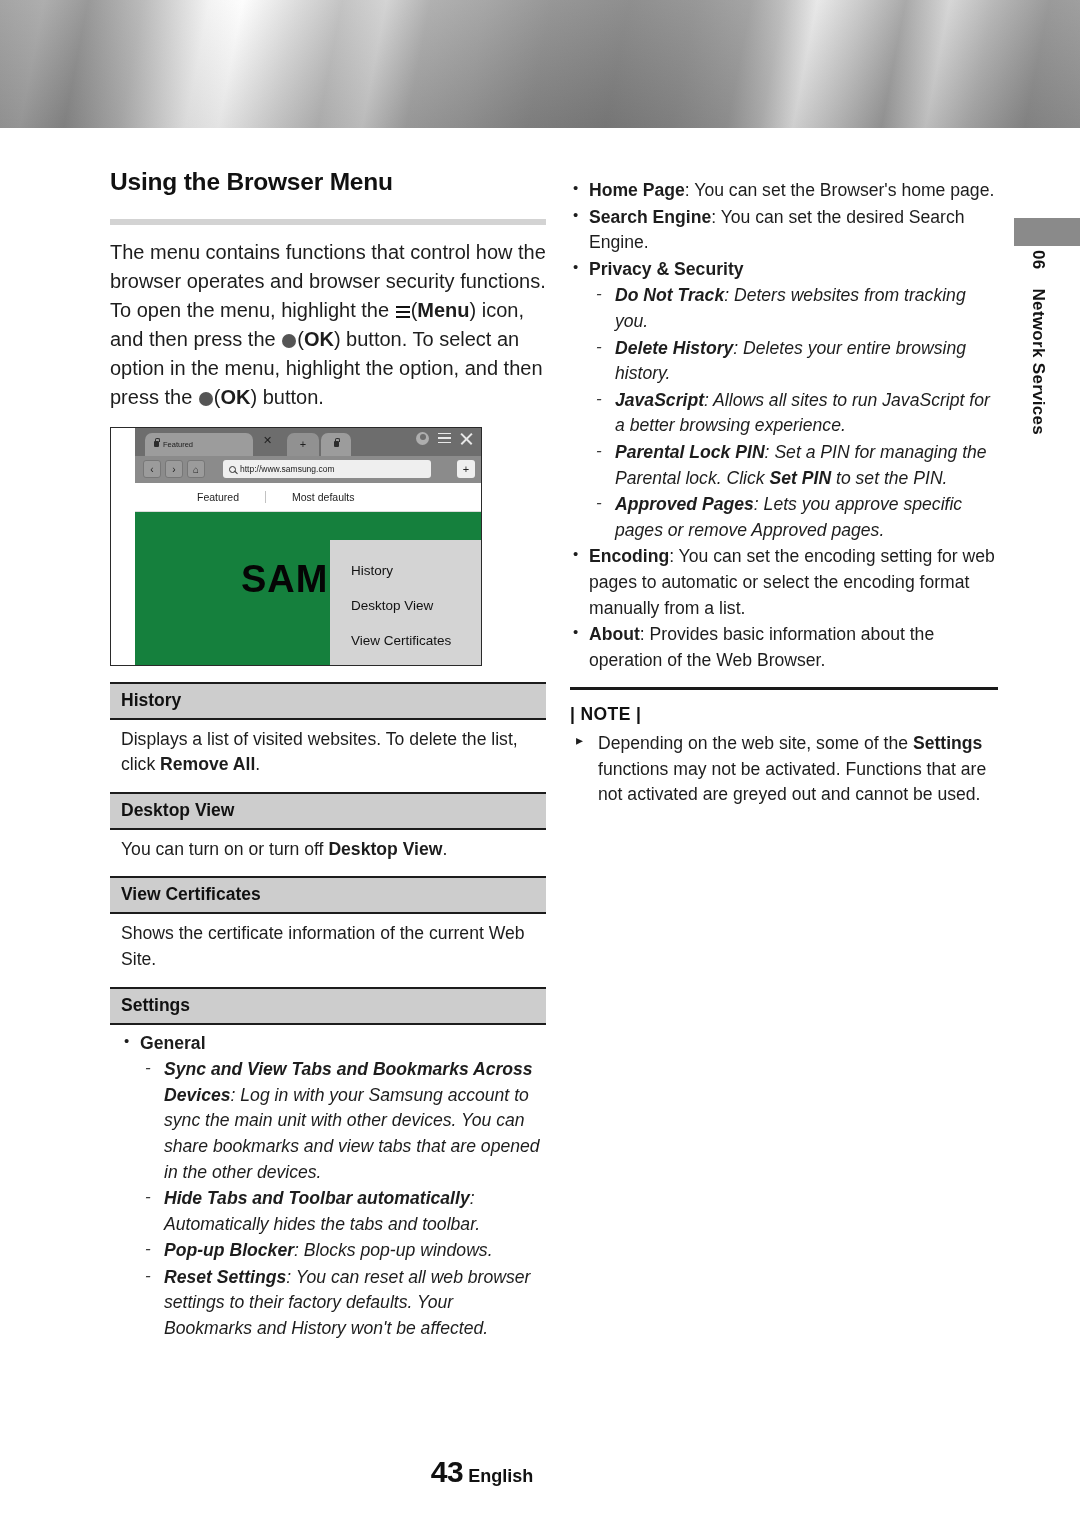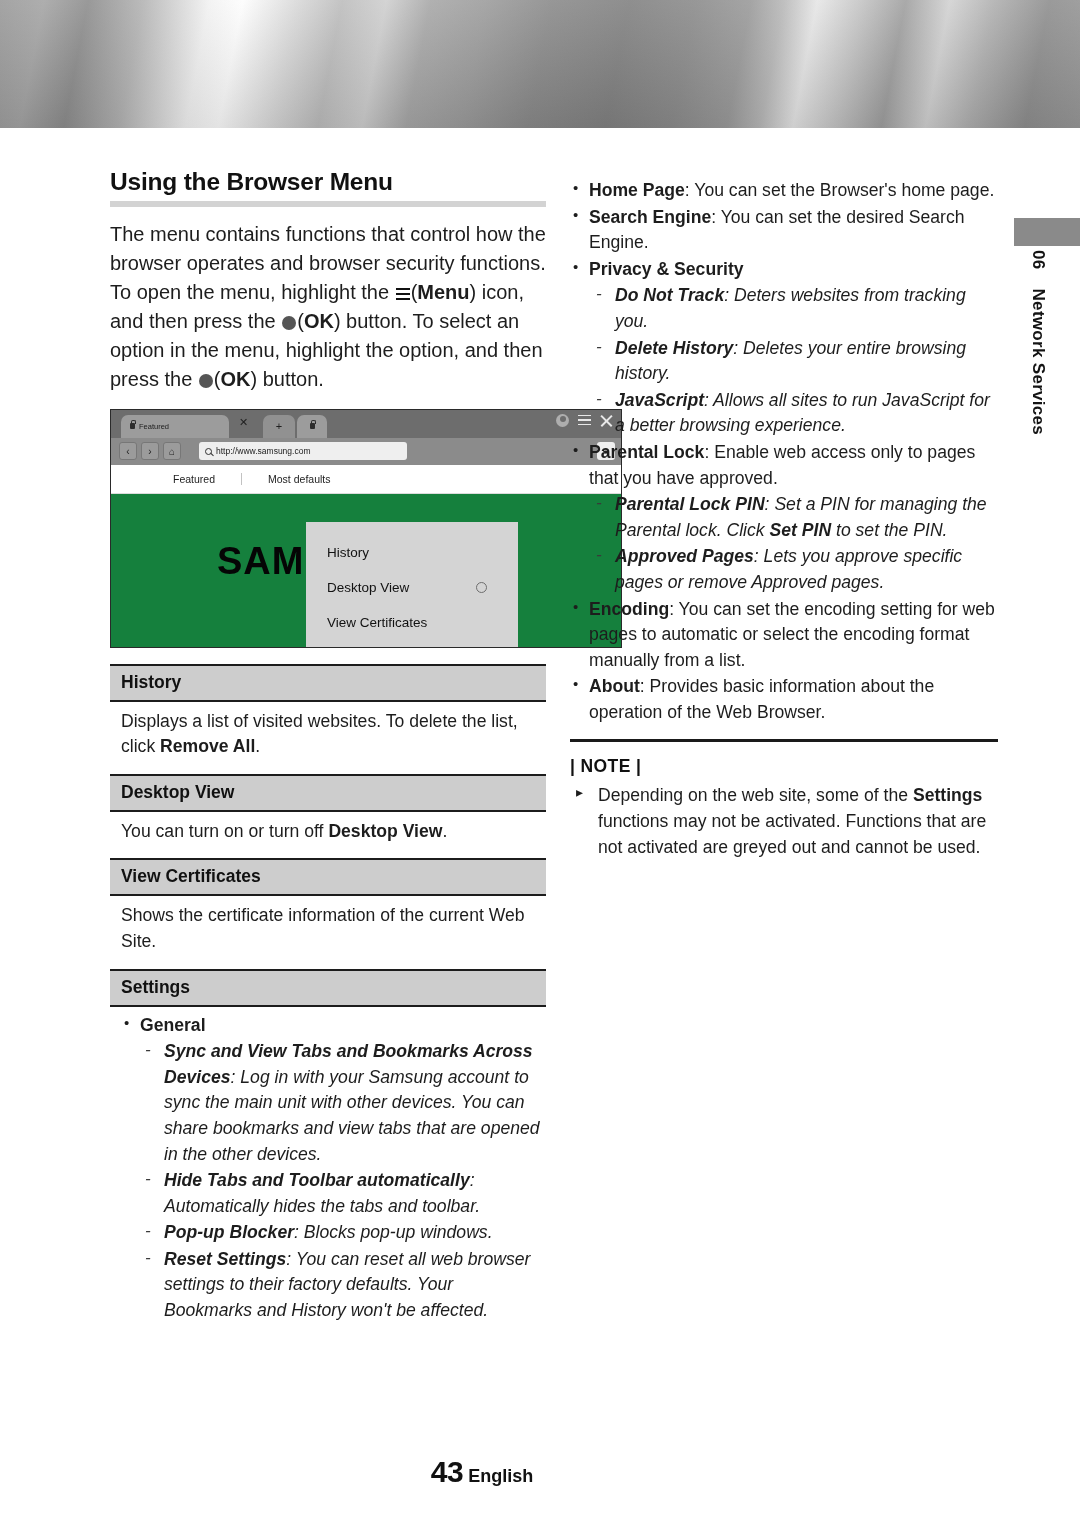--- a/index.html
+++ b/index.html
@@ -88,21 +88,21 @@
     top: 178px;
     width: 428px;
   }
 
   
   .page-title {
     font-size: 24.5px;
     font-weight: bold;
     color: #111;
     letter-spacing: -0.2px;
-    margin-bottom: 5px;
+    margin-bottom: 23px;
   }
   .title-rule {
     height: 6px;
     background: #d3d3d3;
     margin-bottom: 13px;
   }
 
   .intro {
     font-size: 20px;
     line-height: 1.455;
@@ -133,25 +133,26 @@
     border-radius: 50%;
     background: #555;
     vertical-align: -2px;
     margin: 0 1px;
   }
 
   
   .browser {
     position: relative;
     margin-top: 14px;
-    width: 512px;
+    width: 372px;
     height: 239px;
     border: 1.5px solid #2a2a2a;
     background: #ffffff;
     overflow: hidden;
+    padding-left: 24px;
   }
   .br-tabbar {
     position: relative;
     height: 28px;
     background: #6d6d6d;
   }
   .br-tab {
     position: absolute;
     left: 10px; top: 5px;
     width: 108px; height: 23px;
@@ -624,23 +625,20 @@
 
     <div class="li lvl2">
       <b>Delete History</b><span>: Deletes your entire browsing history.</span>
     </div>
 
     <div class="li lvl2">
       <b>JavaScript</b><span>: Allows all sites to run JavaScript for a better browsing experience.</span>
     </div>
 
 
-    <div class="li lvl1">
-      <b>Parental Lock</b><span>: Enable web access only to pages that you have approved.</span>
-    </div>
 
     <div class="li lvl2">
       <b>Parental Lock PIN</b><span>: Set a PIN for managing the Parental lock. Click </span><b>Set PIN</b><span> to set the PIN.</span>
     </div>
 
     <div class="li lvl2">
       <b>Approved Pages</b><span>: Lets you approve specific pages or remove Approved pages.</span>
     </div>
 
     <div class="li lvl1">

